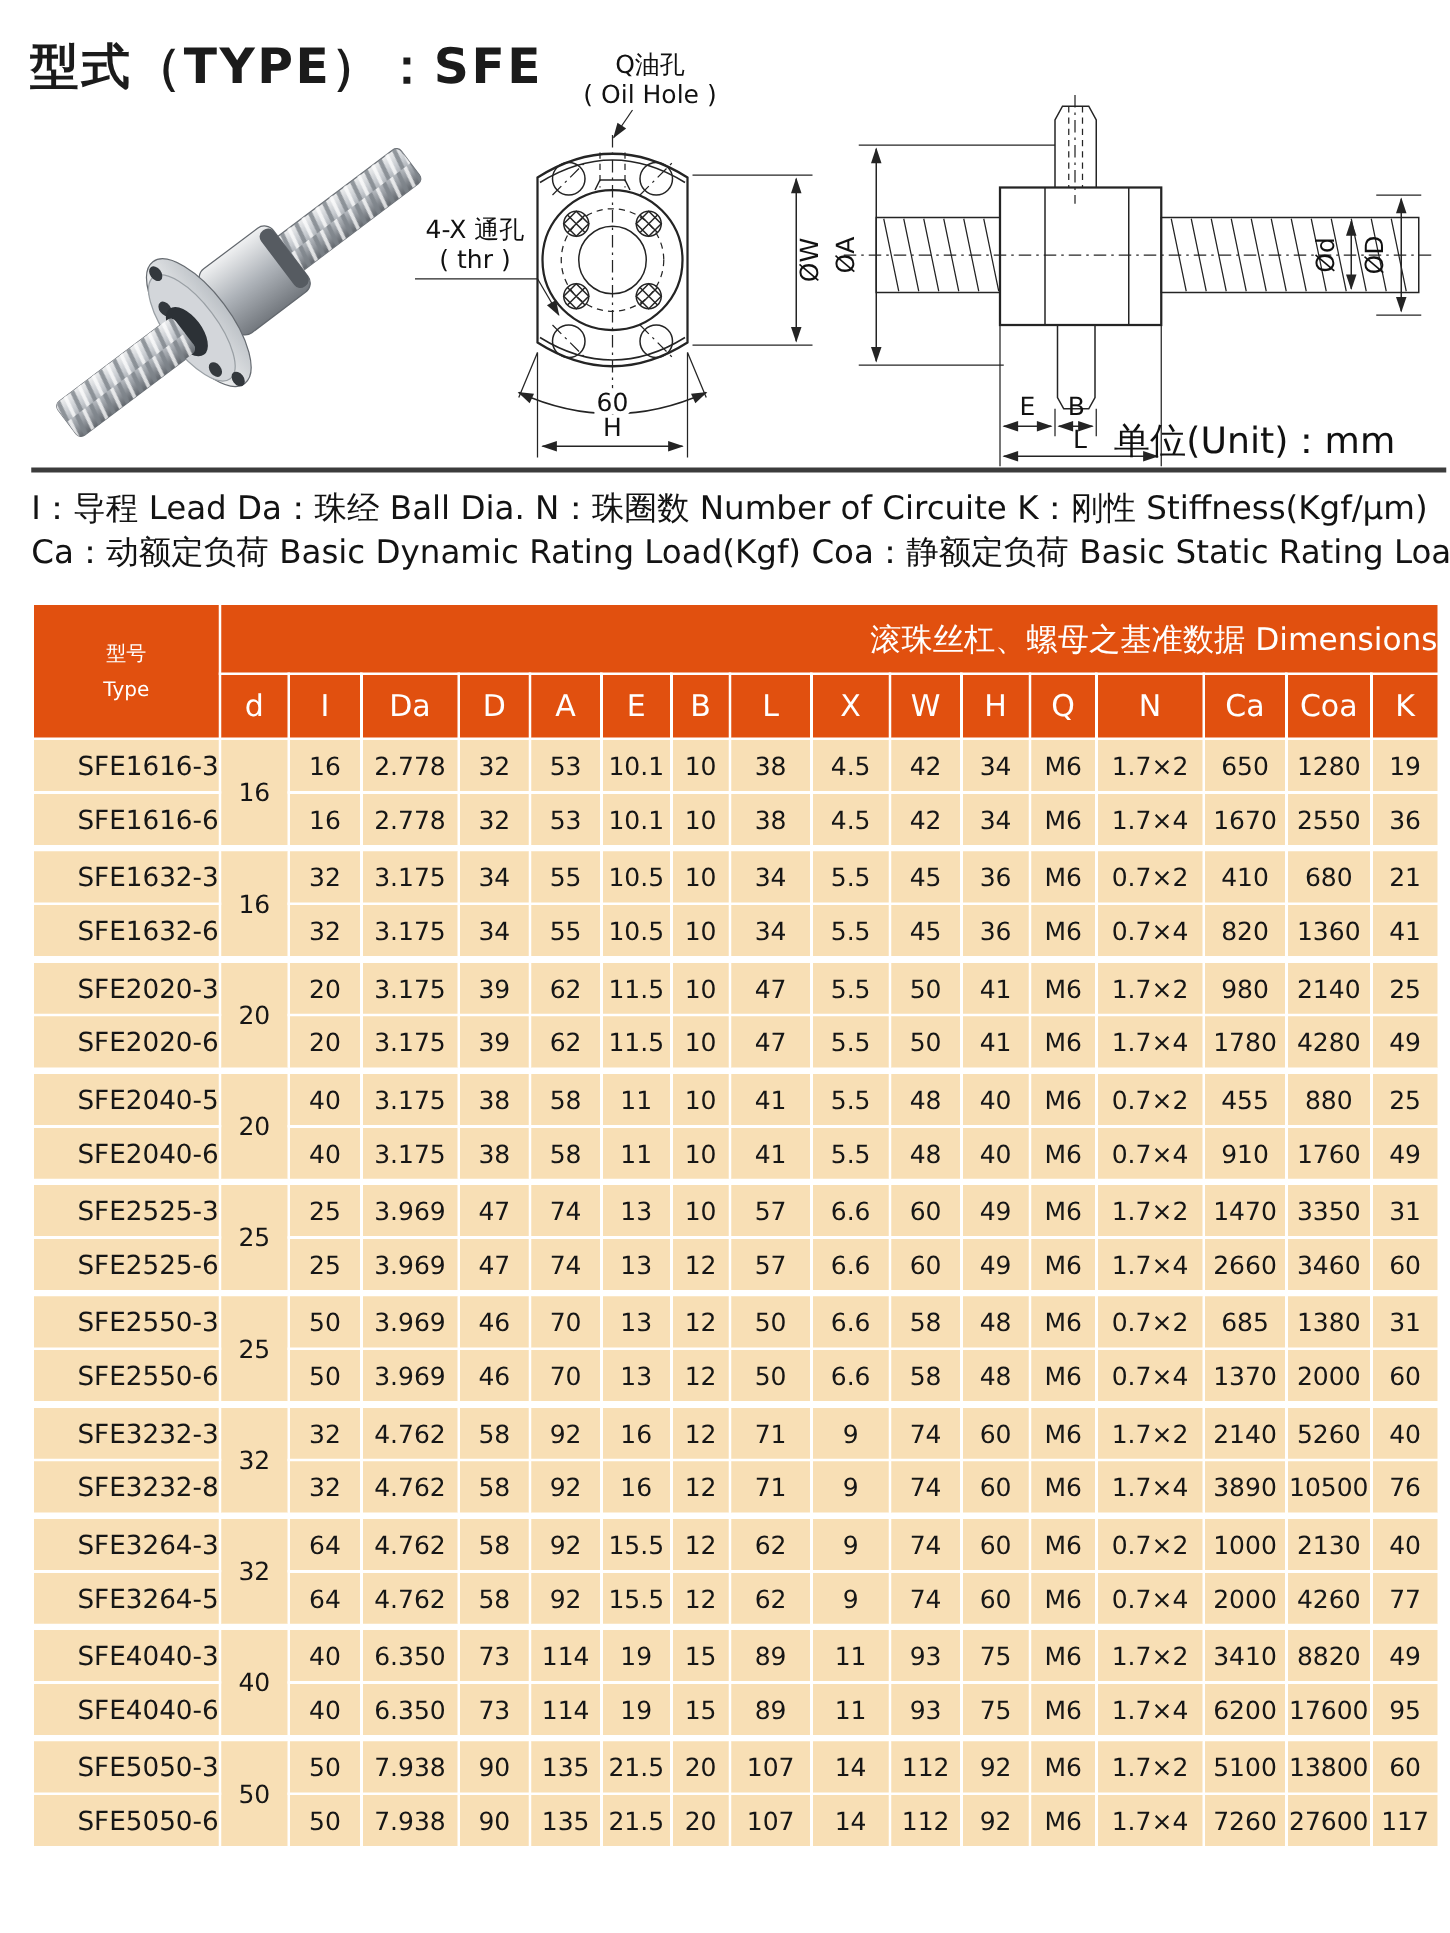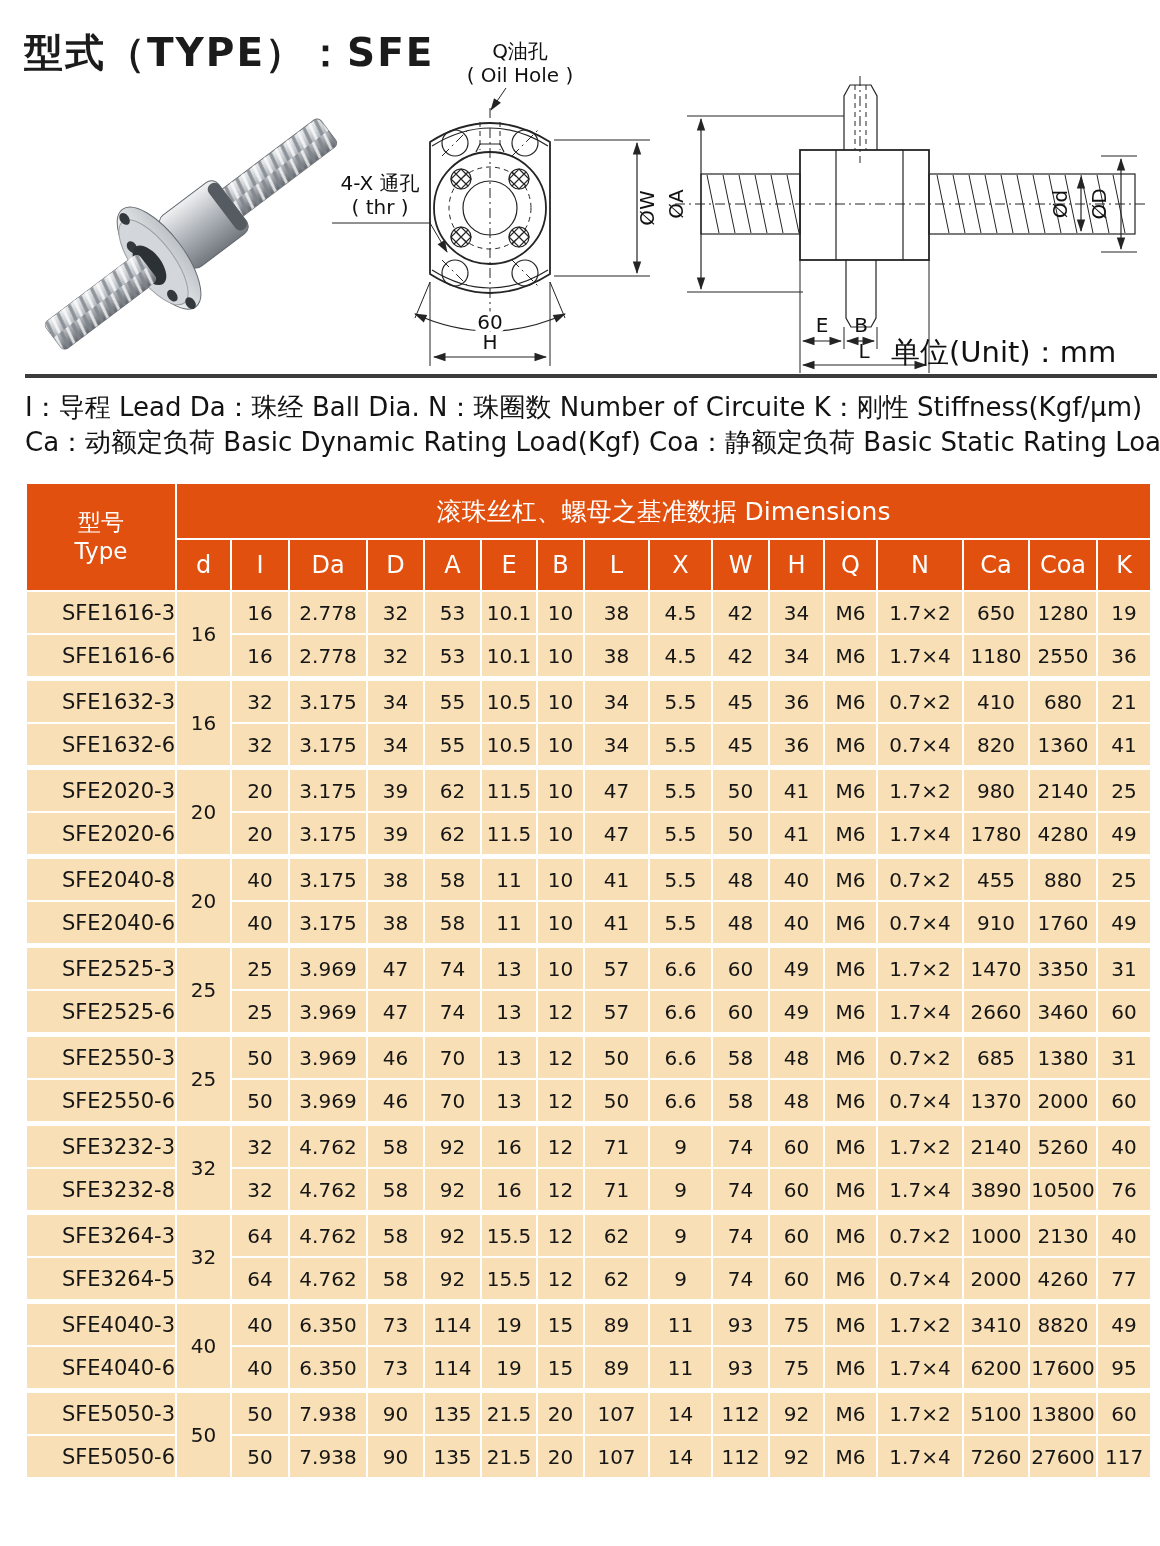--- a/index.html
+++ b/index.html
@@ -10,22 +10,22 @@
          letter-spacing:2px;color:#1b1b1b;white-space:nowrap;}
   .photo{position:absolute;left:10px;top:76px;}
   .front-view{position:absolute;left:330px;top:30px;}
   .side-view{position:absolute;left:663px;top:28px;}
   .rule{position:absolute;left:25px;top:374px;width:1132px;height:4px;background:#3c3c3c;}
   .legend{position:absolute;left:25px;top:390px;font-size:26px;line-height:35px;color:#131313;white-space:nowrap;}
   
   table.spec{position:absolute;left:25px;top:482px;width:1125px;border-collapse:collapse;table-layout:fixed;}
   .spec th,.spec td{border:2px solid #ffffff;text-align:center;overflow:hidden;white-space:nowrap;padding:0;}
   .spec th{background:var(--header-bg);color:#ffffff;font-weight:normal;}
-  .spec .type-head{font-size:23px;line-height:29px;}
-  .spec .dims-head{font-size:25px;height:54px;}
+  .spec .type-head{font-size:16px;line-height:29px;}
+  .spec .dims-head{font-size:25px;height:54px;text-align:right;}
   .spec tr.cols th{font-size:24px;height:50px;}
   .spec td{background:var(--row-bg);font-size:20px;height:41px;color:#161616;}
   .spec td.type-cell{text-align:right;padding-left:9px;font-size:21px;}
   .spec td.d-cell{font-size:20px;}
   .spec tr.group-start td{border-top:5px solid #ffffff;}
   
   .out{stroke:#242424;stroke-width:1.8;fill:none;}
   .sw1{stroke-width:1.2;}
   .ext{stroke:#242424;stroke-width:1;fill:none;}
   .dim{stroke:#242424;stroke-width:1.2;fill:none;
@@ -279,21 +279,21 @@
           <td>32</td>
           <td>53</td>
           <td>10.1</td>
           <td>10</td>
           <td>38</td>
           <td>4.5</td>
           <td>42</td>
           <td>34</td>
           <td>M6</td>
           <td>1.7×4</td>
-          <td>1180</td>
+          <td>1670</td>
           <td>2550</td>
           <td>36</td>
         </tr>
         <tr class="group-start">
           <td class="type-cell">SFE1632-3</td>
           <td rowspan="2" class="d-cell">16</td>
           <td>32</td>
           <td>3.175</td>
           <td>34</td>
           <td>55</td>
@@ -358,21 +358,21 @@
           <td>5.5</td>
           <td>50</td>
           <td>41</td>
           <td>M6</td>
           <td>1.7×4</td>
           <td>1780</td>
           <td>4280</td>
           <td>49</td>
         </tr>
         <tr class="group-start">
-          <td class="type-cell">SFE2040-8</td>
+          <td class="type-cell">SFE2040-5</td>
           <td rowspan="2" class="d-cell">20</td>
           <td>40</td>
           <td>3.175</td>
           <td>38</td>
           <td>58</td>
           <td>11</td>
           <td>10</td>
           <td>41</td>
           <td>5.5</td>
           <td>48</td>

